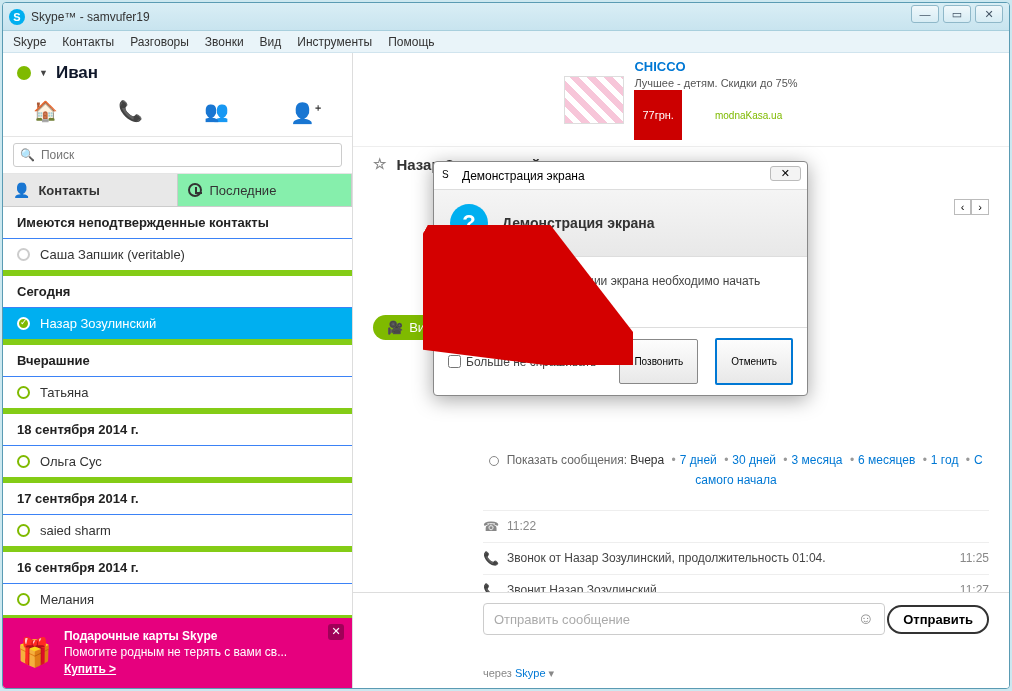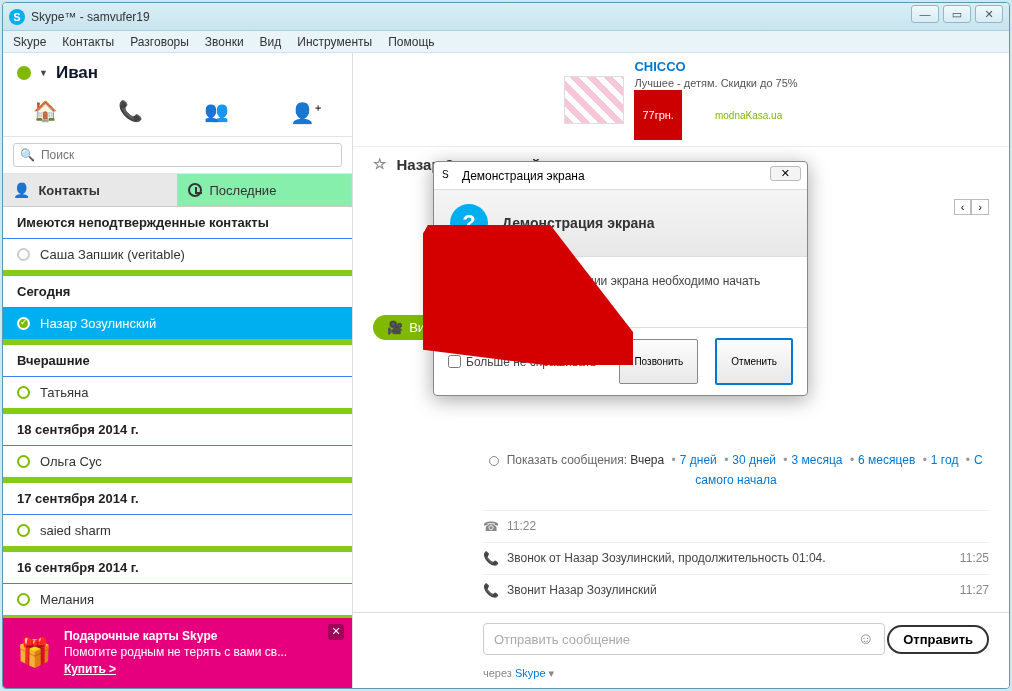--- a/index.html
+++ b/index.html
@@ -94,21 +94,21 @@
 .msg-ic { width:14px; font-size:13px; color:#888; }
 .msg-text { flex:1; font-size:12px; color:#444; }
 .msg-time { font-size:12px; color:#888; }
 
 
 .compose { border-top:1px solid #ddd; padding:10px 20px 10px 130px; display:flex; align-items:center; gap:2px; }
 .compose-input { flex:1; border:1px solid #ccc; border-radius:4px; height:32px; padding:0 10px; display:flex; align-items:center; justify-content:space-between; }
 .compose-input span.ph { color:#aaa; font-size:13px; }
 .emoji { font-size:16px; color:#888; cursor:pointer; }
 .send-btn { border:2px solid #333; border-radius:16px; padding:5px 14px; font-size:13px; font-weight:600; background:#fff; cursor:pointer; }
-.via { padding:2px 20px 8px 130px; font-size:11px; color:#888; }
+.via { padding:2px 20px 8px 130px; font-size:11px; color:#888;margin-top:20px; }
 .via .sk { color:#0078d4; }
 
 
 .dialog { position:absolute; top:158px; left:430px; width:375px; background:#fff; border:1px solid #888; border-radius:4px; box-shadow:0 4px 20px rgba(0,0,0,.35); z-index:50; }
 .dlg-title { height:28px; display:flex; align-items:center; padding:0 8px; gap:6px; border-bottom:1px solid #ddd; font-size:12px; position:relative; }
 .dlg-title .skype-logo { width:14px; height:14px; font-size:10px; }
 .dlg-close { position:absolute; right:6px; top:4px; border:1px solid #bbb; border-radius:3px; padding:0 10px; font-size:11px; background:#f4f4f4; cursor:pointer; }
 .dlg-head { background:linear-gradient(#f5f5f5,#e8e8e8); padding:14px 16px; display:flex; align-items:center; gap:14px; border-bottom:1px solid #ddd; }
 .q-circle { width:38px; height:38px; background:#00aff0; border-radius:50%; display:flex; align-items:center; justify-content:center; color:#fff; font-size:22px; font-weight:bold; }
 .dlg-head-text { font-size:14px; font-weight:600; color:#333; }

